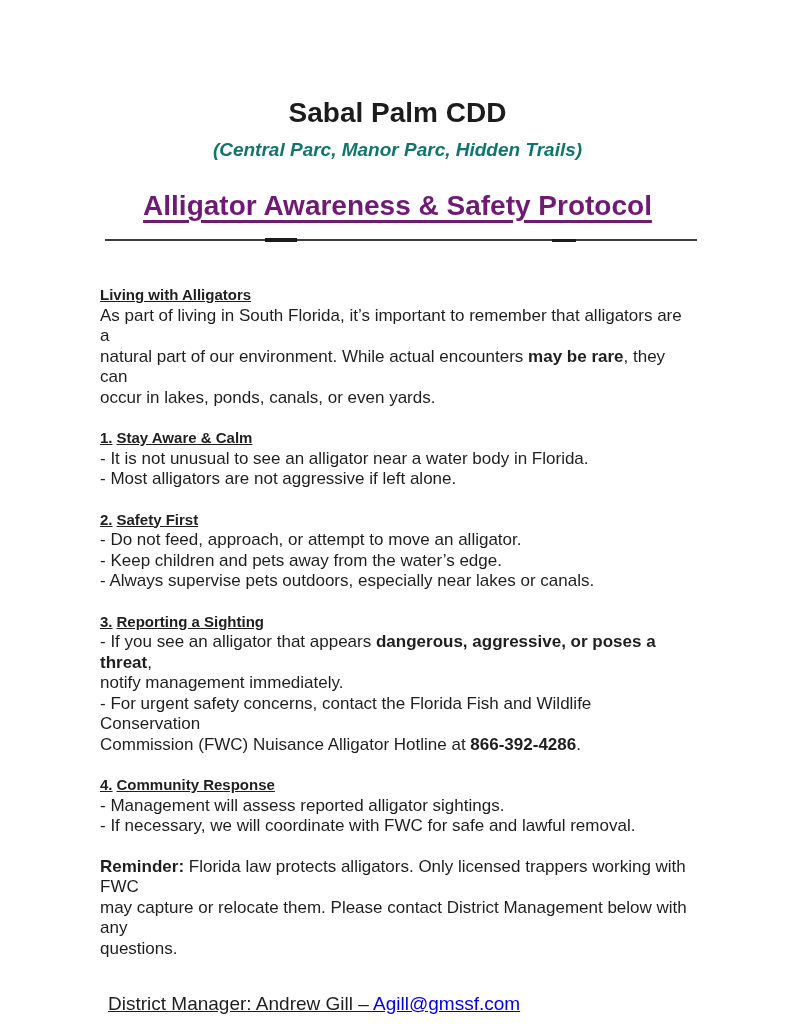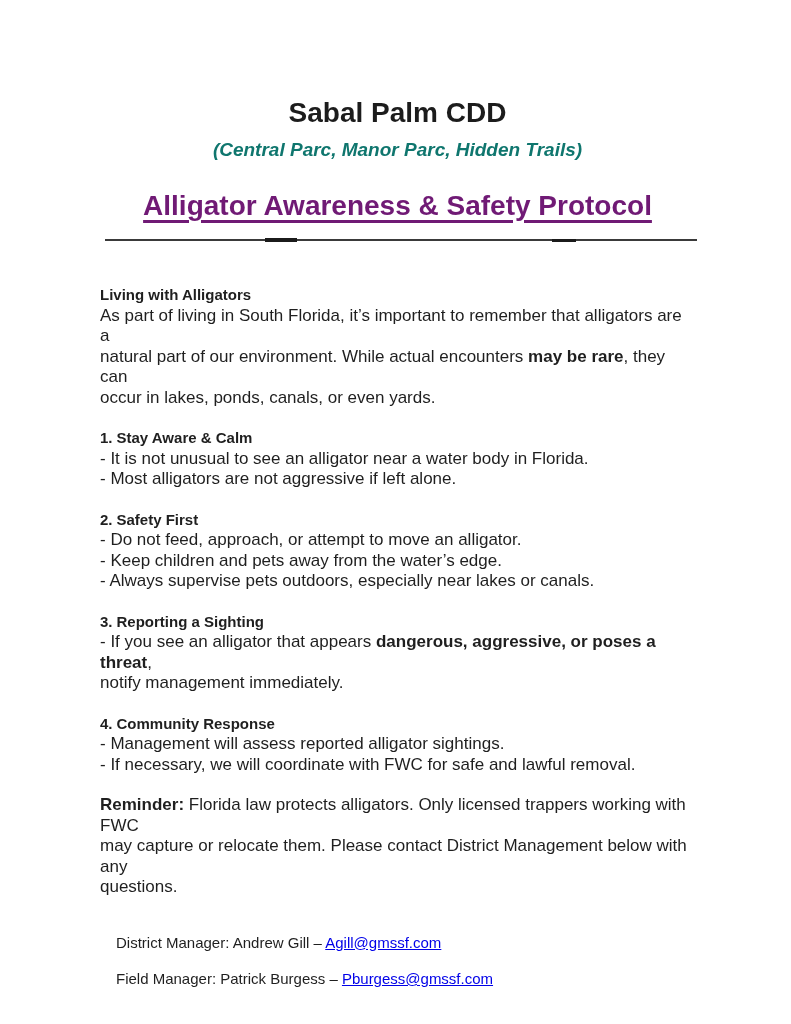--- a/index.html
+++ b/index.html
@@ -78,34 +78,36 @@
     font-size: 15px;
     line-height: 20.5px;
   }
   .intro { margin-top: 44px; }
   .block { margin-top: 20px; }
   .sec-title {
     font-weight: bold;
     font-size: 15px;
     line-height: 20.5px;
     margin: 0;
+    text-decoration: underline;
   }
   .sec-title .num { margin-right: 4px; }
   p.para {
     margin: 0;
     white-space: pre-line;
     font-size: 17px;
     line-height: 20.5px;
   }
   b { font-weight: bold; }
   .contacts { margin-top: 35px; }
   .contact-line {
-    margin: 16px;
-    font-size: 15px;
+    margin: 8px;
+    font-size: 19px;
     line-height: 20.5px;
+    text-decoration: underline;
   }
   a.email-link {
     color: #0000e8;
     text-decoration: underline;
     cursor: pointer;
   }
 </style>
 </head>
 <body>
 
@@ -135,20 +137,22 @@
     <div class="sec-title"><span class="num">2.</span><span>Safety First</span></div>
     <p class="para"><span>- Do not feed, approach, or attempt to move an alligator.</span><b></b><span></span></p>
     <p class="para"><span>- Keep children and pets away from the water’s edge.</span><b></b><span></span></p>
     <p class="para"><span>- Always supervise pets outdoors, especially near lakes or canals.</span><b></b><span></span></p>
   </section>
 
   <section class="block body-text">
     <div class="sec-title"><span class="num">3.</span><span>Reporting a Sighting</span></div>
     <p class="para"><span>- If you see an alligator that appears </span><b>dangerous, aggressive, or poses a threat</b><span>,
 notify management immediately.</span></p>
+    <p class="para"><span>- For urgent safety concerns, contact the Florida Fish and Wildlife Conservation
+Commission (FWC) Nuisance Alligator Hotline at </span><b>866-392-4286</b><span>.</span></p>
   </section>
 
   <section class="block body-text">
     <div class="sec-title"><span class="num">4.</span><span>Community Response</span></div>
     <p class="para"><span>- Management will assess reported alligator sightings.</span><b></b><span></span></p>
     <p class="para"><span>- If necessary, we will coordinate with FWC for safe and lawful removal.</span><b></b><span></span></p>
   </section>
 
   <section class="block body-text">
     <p class="para"><b>Reminder:</b><span> Florida law protects alligators. Only licensed trappers working with FWC

